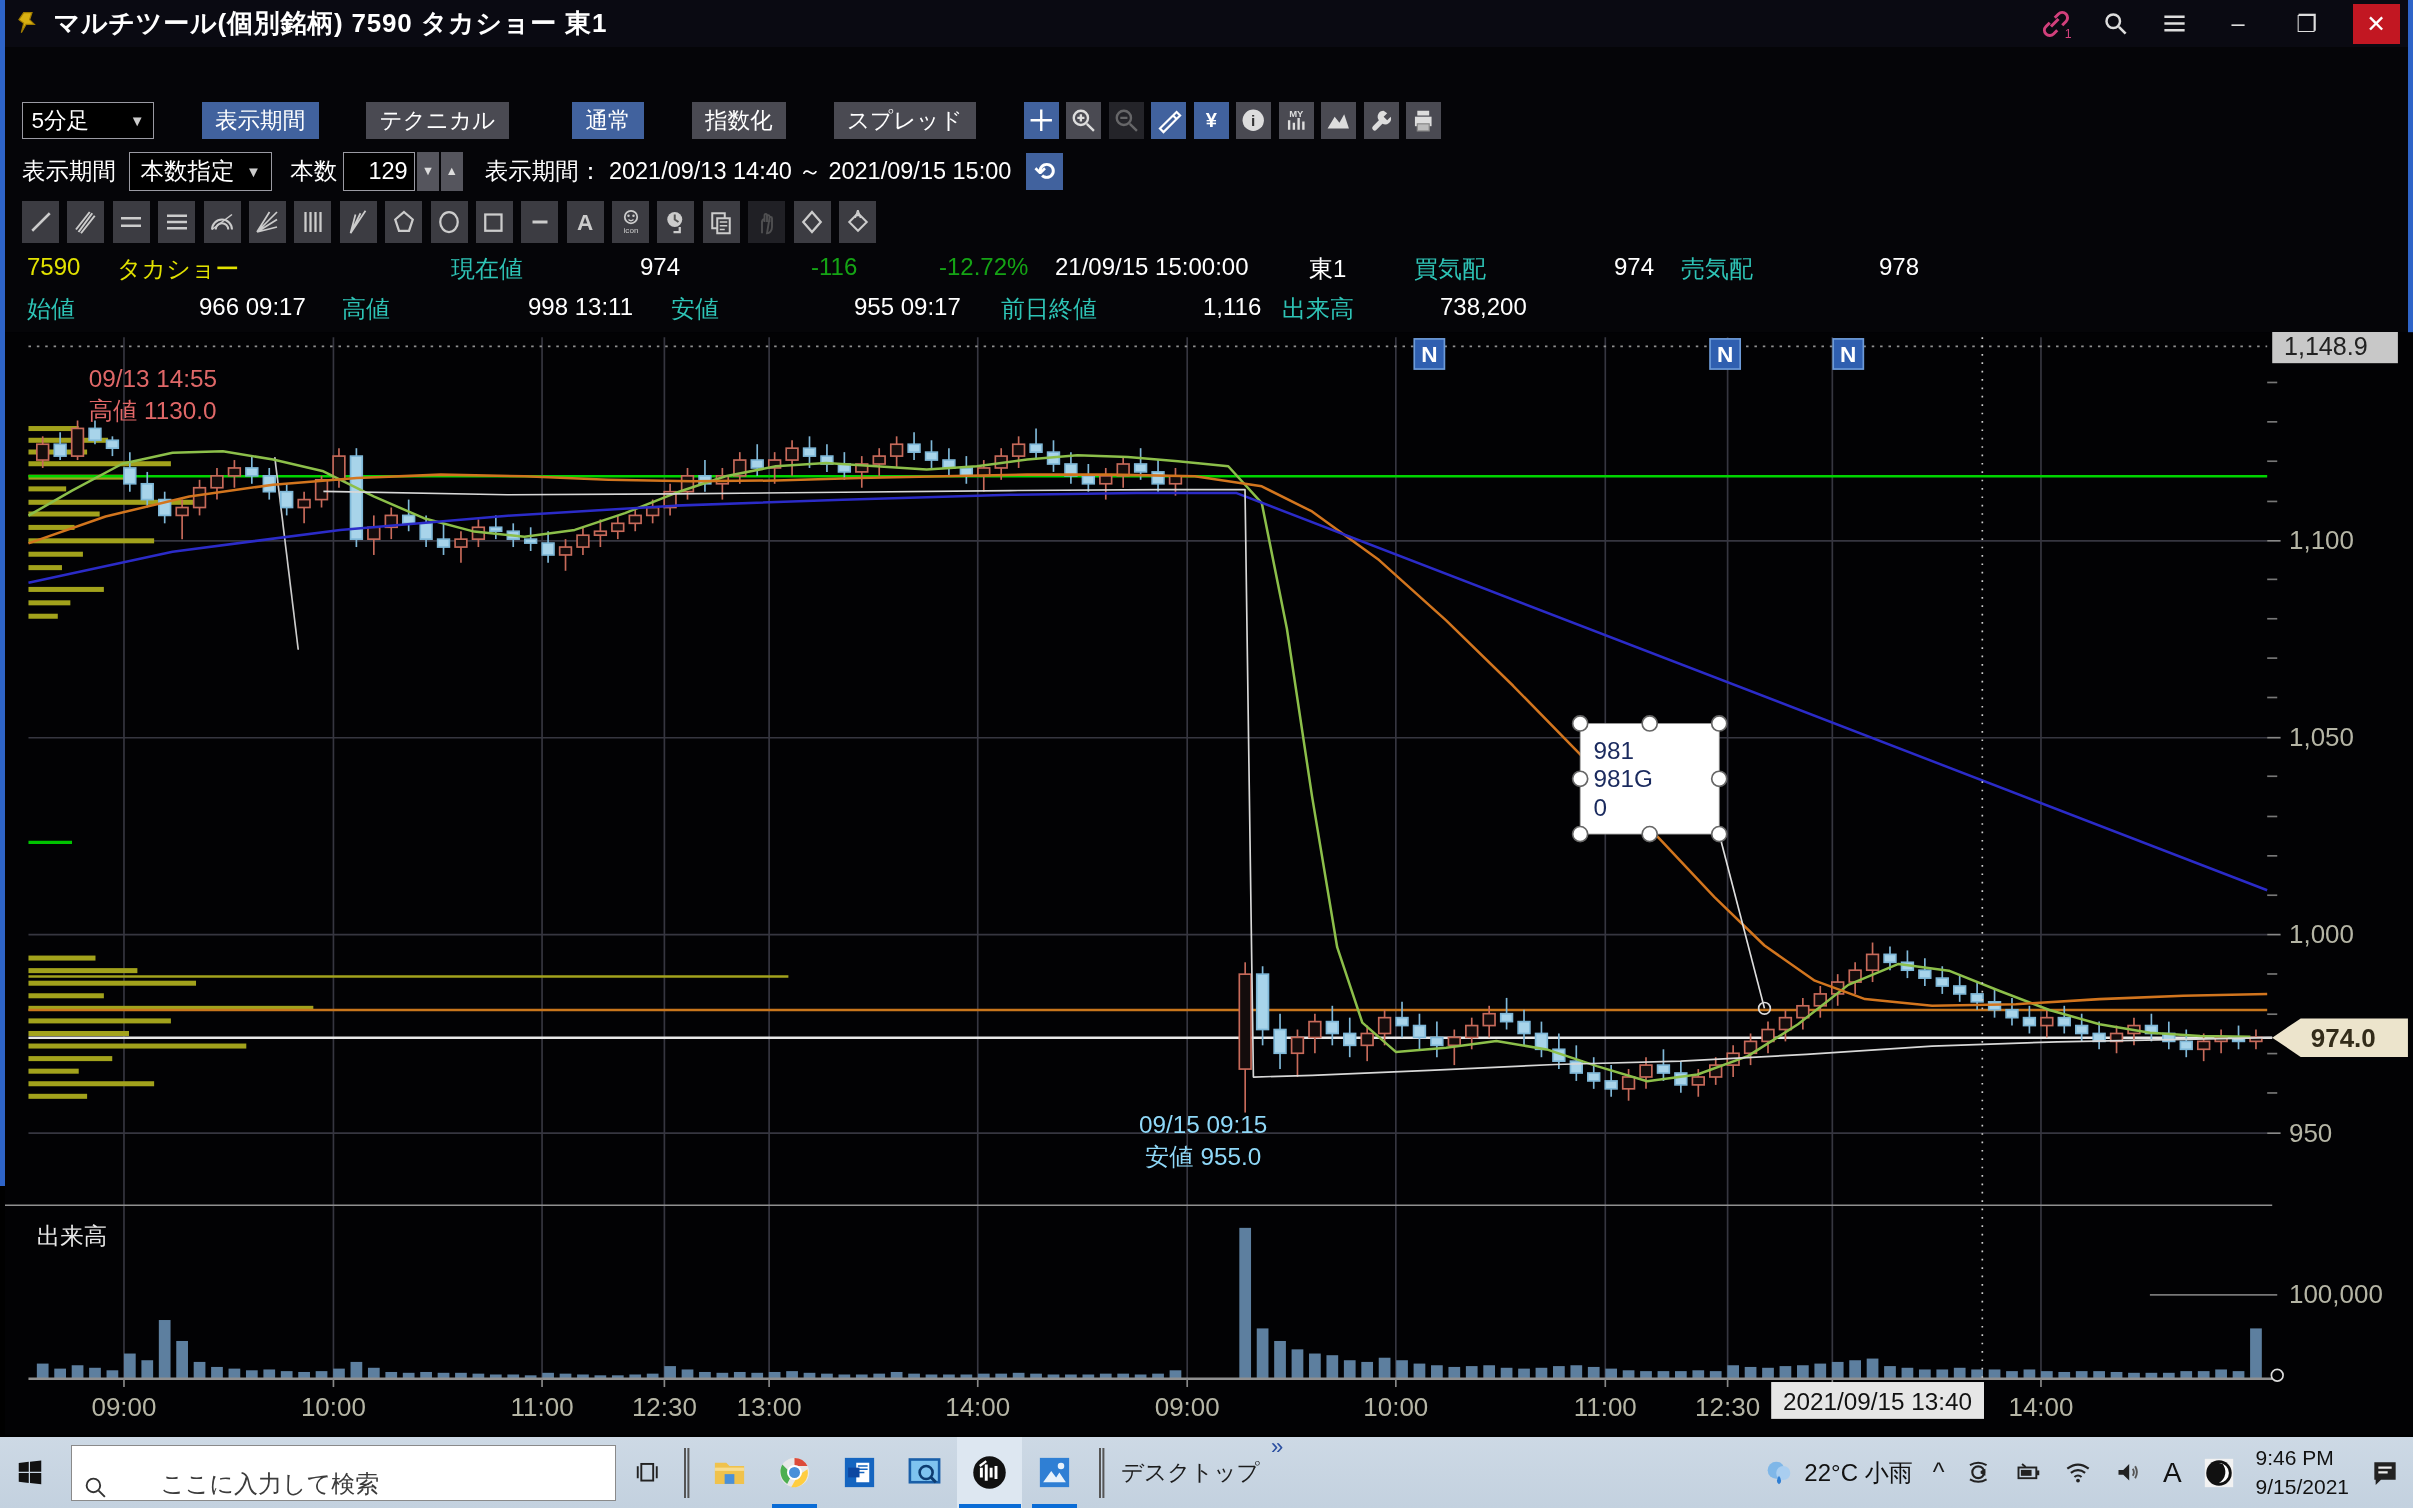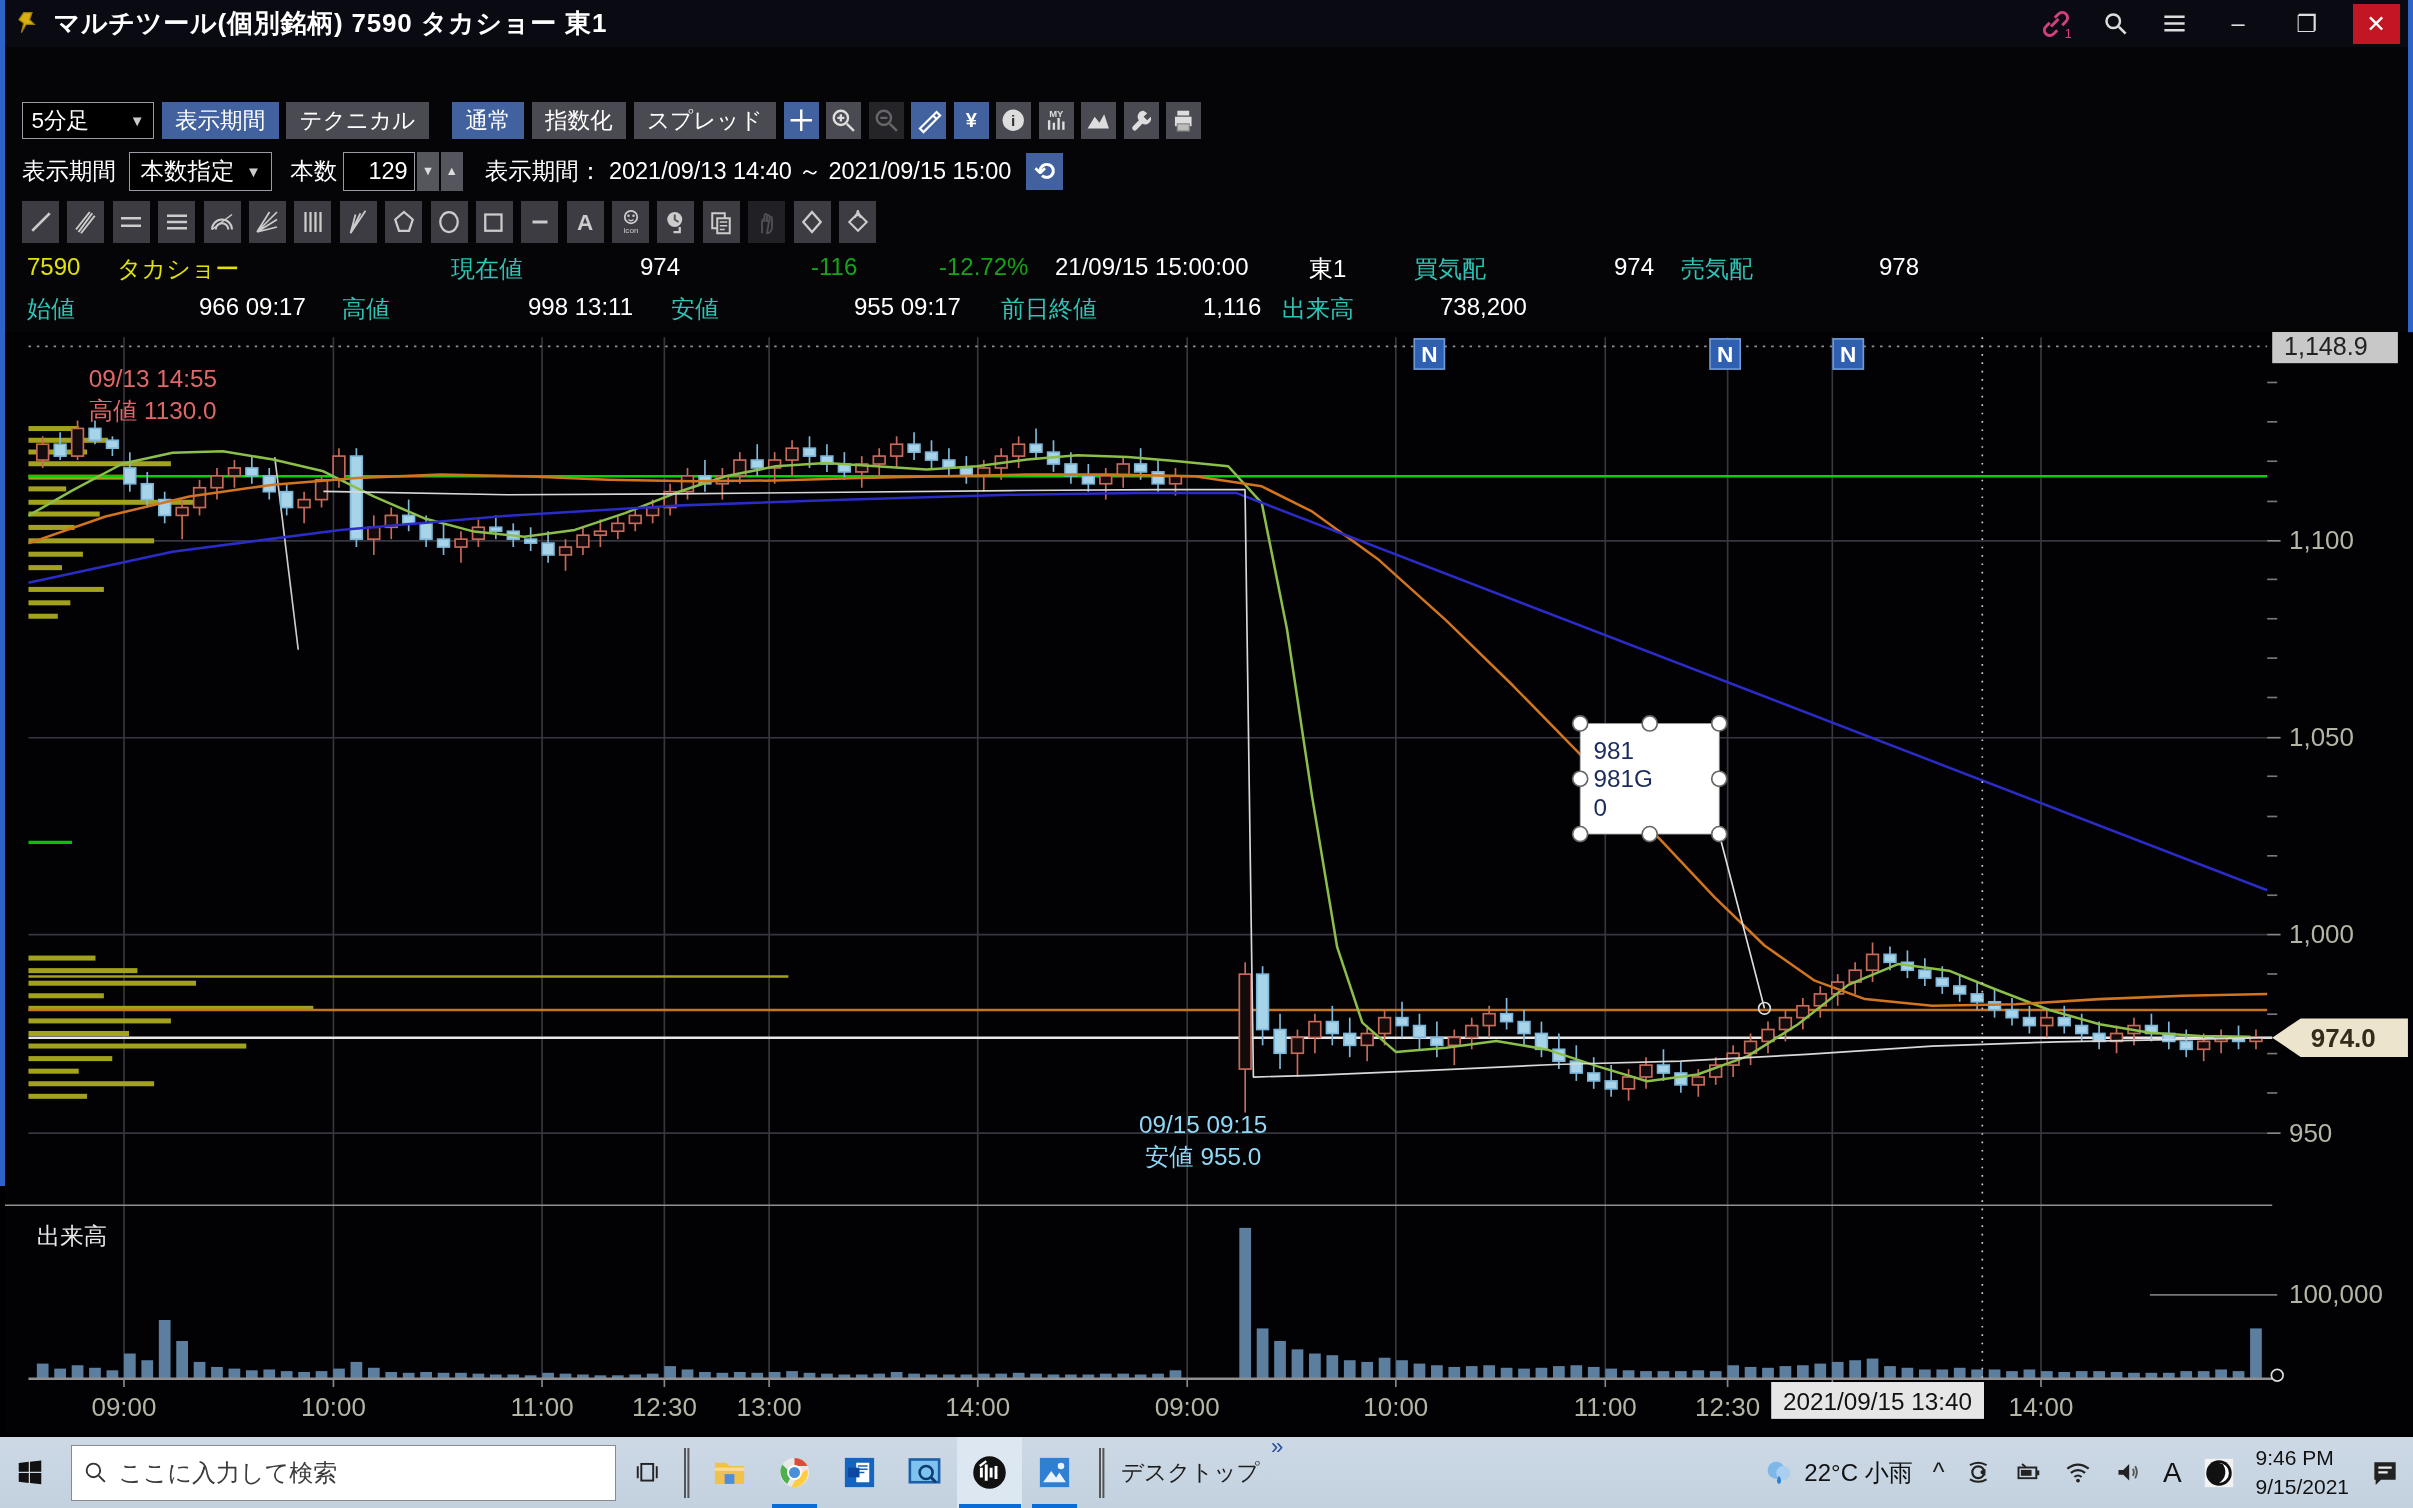--- a/index.html
+++ b/index.html
@@ -17,21 +17,21 @@
   .winbtn.close { background:#c21722; color:#fff; }
 
   
   #tabbar { position:absolute; left:20px; top:52px; display:flex; }
   .tab { width:107px; height:40px; background:#15151d; border:0.8px solid #3a3a46; border-right:none;
          color:#cfcfd6; font-size:22.6px; display:flex; align-items:center; justify-content:center; }
   .tab:last-child { border-right:0.8px solid #3a3a46; }
   .tab.active { background:#3e64a8; color:#fff; }
 
   
-  #toolbar1 { position:absolute; left:17px; top:101px; height:39px; display:flex; align-items:center; }
+  #toolbar1 { position:absolute; left:17px; top:101px; height:39px; display:flex; align-items:center;gap:40px; }
   #tf-select { width:132px; height:37px; background:#000; border:0.8px solid #9a9aa2; color:#fff; font-size:22.6px;
                display:flex; align-items:center; padding:0 8.4px; }
   #tf-select .arr { margin-left:auto; color:#ccc; font-size:15px; }
   .btn { height:37px; padding:0 13.4px; display:flex; align-items:center; justify-content:center;
          font-size:22.6px; color:#fff; background:#4a4a52; margin-left:7.5px; }
   .btn.blue { background:#41629e; }
   .icbtn { width:35px; height:37px; margin-left:7.5px; background:#4a4a52; display:flex; align-items:center; justify-content:center; }
   .icbtn.blue { background:#41629e; }
   .icbtn.dim  { opacity:.45; }
 
@@ -55,21 +55,21 @@
   .pos { position:absolute; white-space:nowrap; }
   .teal { color:#2ec4b6; } .yellow { color:#e2e200; } .white { color:#fff; } .green { color:#15a415; }
 
   
   #chart-svg { position:absolute; left:0; top:332px; }
 
   
   #taskbar { position:absolute; left:0; top:1437px; width:2413px; height:71px;
              background:linear-gradient(#cdd9e5,#c3d1df); display:flex; align-items:center; }
   #start { width:59px; height:71px; display:flex; align-items:center; justify-content:center; }
-  #searchbox { width:545px; height:56px; background:#fff; border:1.7px solid #8a8a8a; display:flex; align-items:center; margin-left:11.7px; }
+  #searchbox { width:545px; height:56px; background:#fff; border:1.7px solid #8a8a8a; display:flex; align-items:flex-end; margin-left:11.7px;gap:42px; }
   #searchbox .ph { color:#3c3c3c; font-size:24px; margin-left:10px; }
   #taskview { width:50px; height:71px; display:flex; align-items:center; justify-content:center; margin-left:6.7px; }
   .tsep { width:1.7px; height:50px; background:#555; margin:0 11.7px; box-shadow:3.4px 0 0 #555; }
   .task-ic { width:65px; height:71px; display:flex; align-items:center; justify-content:center; position:relative; }
   .task-ic.run::after { content:""; position:absolute; left:10px; right:10px; bottom:0; height:4.2px; background:#0a6cd6; }
   .task-ic.focused { background:#dde7f1; }
   .task-ic.focused::after { left:1.7px; right:1.7px; }
   #desktop-area { display:flex; align-items:center; margin-left:8.4px; position:relative; }
   #desktop-label { color:#1c1c1c; font-size:22.6px; }
   #desktop-more { position:absolute; top:-23.5px; right:-23.5px; color:#2a4ea0; font-size:22px; }

